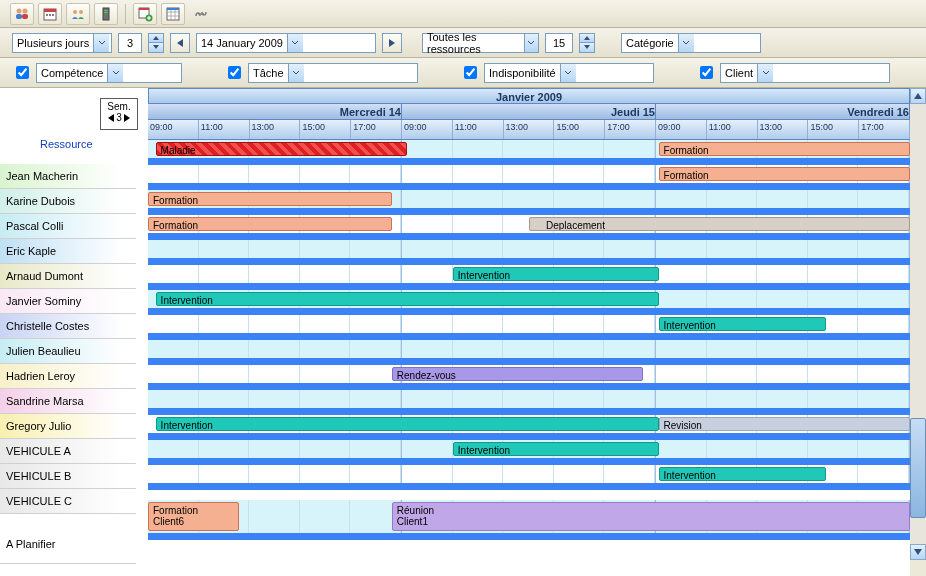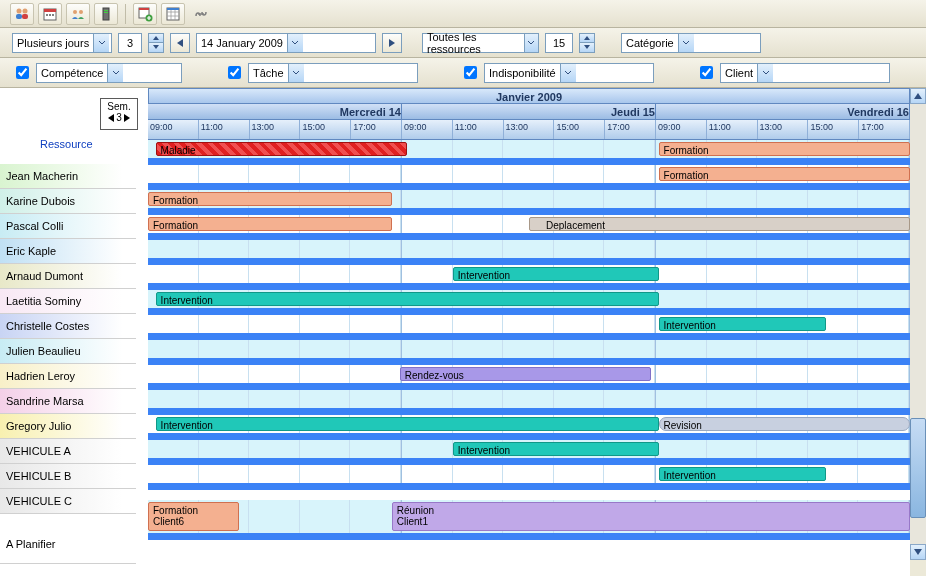--- a/index.html
+++ b/index.html
@@ -500,21 +500,21 @@
           </svg>
         </div>
     </div>
     <div class="ressource-lbl">Ressource</div>
     <div class="res-list" id="res-list">
         <div class="resource-row res-jean">Jean Macherin</div>
         <div class="resource-row res-karine">Karine Dubois</div>
         <div class="resource-row res-pascal">Pascal Colli</div>
         <div class="resource-row res-eric">Eric Kaple</div>
         <div class="resource-row res-arnaud">Arnaud Dumont</div>
-        <div class="resource-row res-laetitia">Laetitia Sominy</div>
+        <div class="resource-row res-laetitia">Janvier Sominy</div>
         <div class="resource-row res-christelle">Christelle Costes</div>
         <div class="resource-row res-julien">Julien Beaulieu</div>
         <div class="resource-row res-hadrien">Hadrien Leroy</div>
         <div class="resource-row res-sandrine">Sandrine Marsa</div>
         <div class="resource-row res-gregory">Gregory Julio</div>
         <div class="resource-row res-va">VEHICULE A</div>
         <div class="resource-row res-vb">VEHICULE B</div>
         <div class="resource-row res-vc">VEHICULE C</div>
         <div class="resource-row" style="height: 10px; border-bottom: none;"></div>
         <div class="resource-row res-plan">A Planifier</div>
@@ -804,21 +804,21 @@
               <div class="tl-hourcell"></div>
             </div>
             <div class="tl-daycell">
               <div class="tl-hourcell"></div>
               <div class="tl-hourcell"></div>
               <div class="tl-hourcell"></div>
               <div class="tl-hourcell"></div>
               <div class="tl-hourcell"></div>
             </div>
           </div>
-          <div class="event ev-rdv" style="left: 32%; width: 33%; margin-left: 8px;">Rendez-vous</div>
+          <div class="event ev-rdv" style="left: 32%; width: 33%;">Rendez-vous</div>
         </div>
         <div class="tl-row">
           <div class="tl-cells">
             <div class="tl-daycell">
               <div class="tl-hourcell"></div>
               <div class="tl-hourcell"></div>
               <div class="tl-hourcell"></div>
               <div class="tl-hourcell"></div>
               <div class="tl-hourcell"></div>
             </div>
@@ -856,21 +856,21 @@
             </div>
             <div class="tl-daycell">
               <div class="tl-hourcell"></div>
               <div class="tl-hourcell"></div>
               <div class="tl-hourcell"></div>
               <div class="tl-hourcell"></div>
               <div class="tl-hourcell"></div>
             </div>
           </div>
           <div class="event ev-intervention" style="left: 1%; width: 66%;">Intervention</div>
-          <div class="event ev-revision" style="left: 67%; width: 33%; border-radius: 10px;">Revision</div>
+          <div class="event ev-revision" style="left: 67%; width: 33%;">Revision</div>
         </div>
         <div class="tl-row">
           <div class="tl-cells">
             <div class="tl-daycell">
               <div class="tl-hourcell"></div>
               <div class="tl-hourcell"></div>
               <div class="tl-hourcell"></div>
               <div class="tl-hourcell"></div>
               <div class="tl-hourcell"></div>
             </div>

